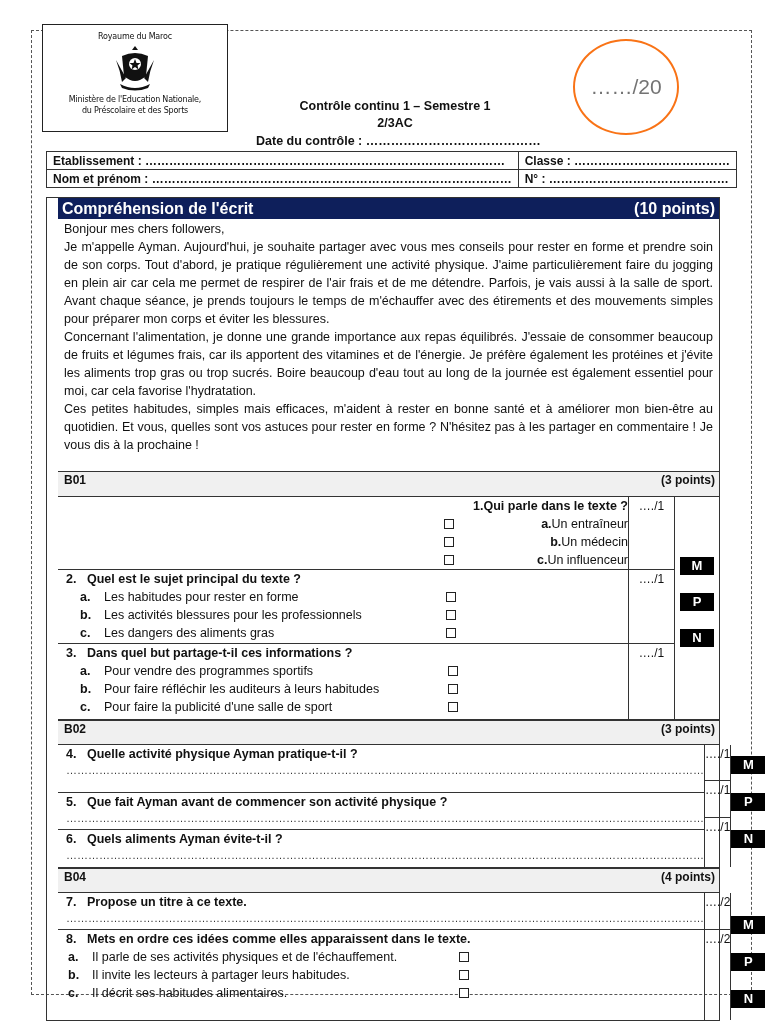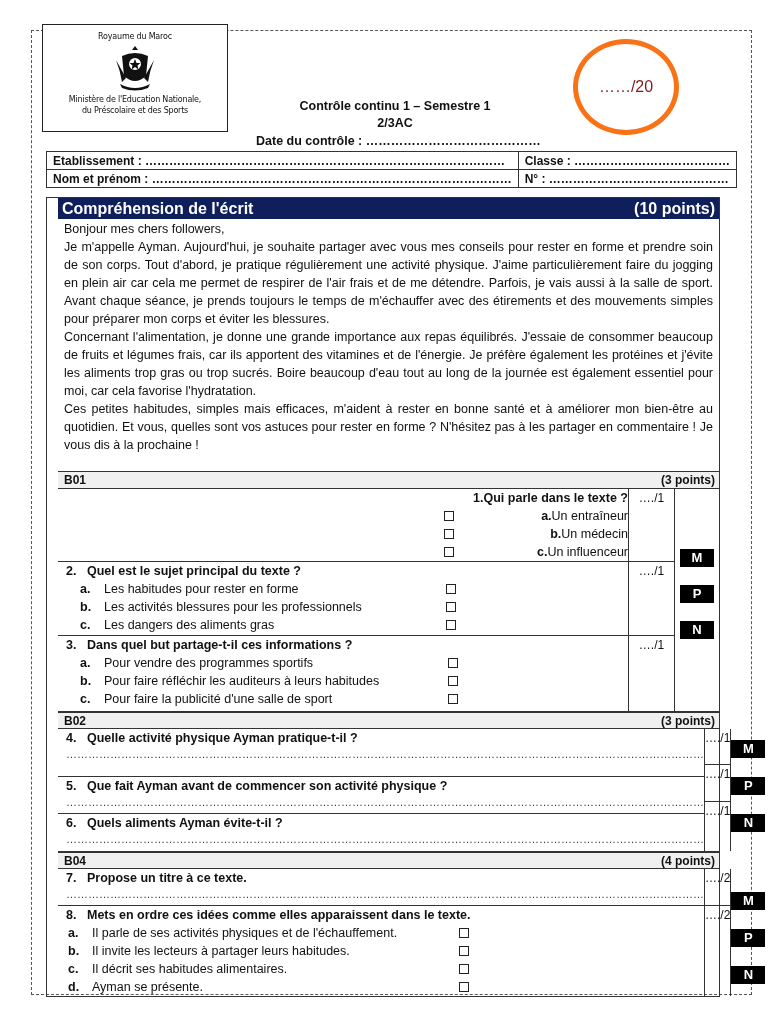--- a/index.html
+++ b/index.html
@@ -14,23 +14,23 @@
     position: absolute; left: 42px; top: 24px; width: 186px; height: 108px;
     border: 1px solid #222; background: #fff; text-align: center;
     font-family: "DejaVu Sans", sans-serif; font-size: 8px; letter-spacing: -0.2px;
   }
   .logo-box .kingdom { margin-top: 7px; }
   .crest { display: block; margin: 3px auto 2px; width: 42px; height: 48px; }
   .logo-box .ministry { line-height: 11px; }
 
   .score-circle {
     position: absolute; left: 573px; top: 39px; width: 106px; height: 96px;
-    border: 5px solid #f97316; border-radius: 50%;
+    border: 2px solid #f97316; border-radius: 50%;
     display: flex; align-items: center; justify-content: center;
-    font-size: 16px; color: #7f1d1d;
+    font-size: 21px; color: #737373;
   }
 
   .header-title {
     position: absolute; left: 260px; top: 98px; width: 270px; text-align: center;
     font-weight: bold; font-size: 12.5px; line-height: 17px;
   }
   .date-line {
     position: absolute; left: 256px; top: 134px; font-weight: bold; font-size: 12.5px;
   }
 
@@ -50,21 +50,21 @@
     background: #0e1f5b; color: #fff; font-weight: bold; font-size: 16px;
     height: 21px; line-height: 21px; padding: 0 4px; display: flex; justify-content: space-between;
   }
   .passage {
     font-size: 12.5px; line-height: 18px; padding: 1px 6px 0 6px; text-align: justify; height: 253px;
     border-bottom: 1px solid #333;
   }
   .passage p { margin: 0; }
 
   .block-head {
-    background: #f0f0f0; font-weight: bold; font-size: 12px; height: 17px; line-height: 17px;
+    background: #f0f0f0; font-weight: bold; font-size: 12px; height: 25px; line-height: 17px;
     padding: 0 4px 0 6px; display: flex; justify-content: space-between;
     border-bottom: 1px solid #333;
   }
   .block { display: flex; border-bottom: 1px solid #333; }
   .block:last-child { border-bottom: none; }
   .qcol { flex: 1; }
   .scol { width: 46px; border-left: 1px solid #333; }
   .mcol { width: 45px; border-left: 1px solid #333; display: flex; flex-direction: column; align-items: center; }
   .q { border-bottom: 1px solid #333; }
   .q:last-child { border-bottom: none; }
@@ -214,21 +214,20 @@
     <div class="qcol">
       <div class="q" style="height:37px">
         <div class="qtitle"><span class="num">7.</span><span>Propose un titre à ce texte.</span></div>
         <div class="answer-line">…………………………………………………………………………………………………………………………………………………………</div>
       </div>
       <div class="q" style="height:90px">
         <div class="qtitle"><span class="num">8.</span><span>Mets en ordre ces idées comme elles apparaissent dans le texte.</span></div>
         <div class="opt" style="padding-left:10px"><span class="letter">a.</span><span>Il parle de ses activités physiques et de l'échauffement.</span><span class="checkbox" style="left:401px"></span></div>
         <div class="opt" style="padding-left:10px"><span class="letter">b.</span><span>Il invite les lecteurs à partager leurs habitudes.</span><span class="checkbox" style="left:401px"></span></div>
         <div class="opt" style="padding-left:10px"><span class="letter">c.</span><span>Il décrit ses habitudes alimentaires.</span><span class="checkbox" style="left:401px"></span></div>
-        <div class="opt" style="padding-left:10px"><span class="letter">d.</span><span>Ayman se présente.</span><span class="checkbox" style="left:401px"></span></div>
       </div>
     </div>
     <div class="scol">
       <div class="score-cell" style="height:37px">…./2</div>
       <div class="score-cell" style="height:90px">…./2</div>
     </div>
     <div class="mcol" style="padding-top:23px; gap:19px;">
       <div class="badge">M</div>
       <div class="badge">P</div>
       <div class="badge">N</div>

